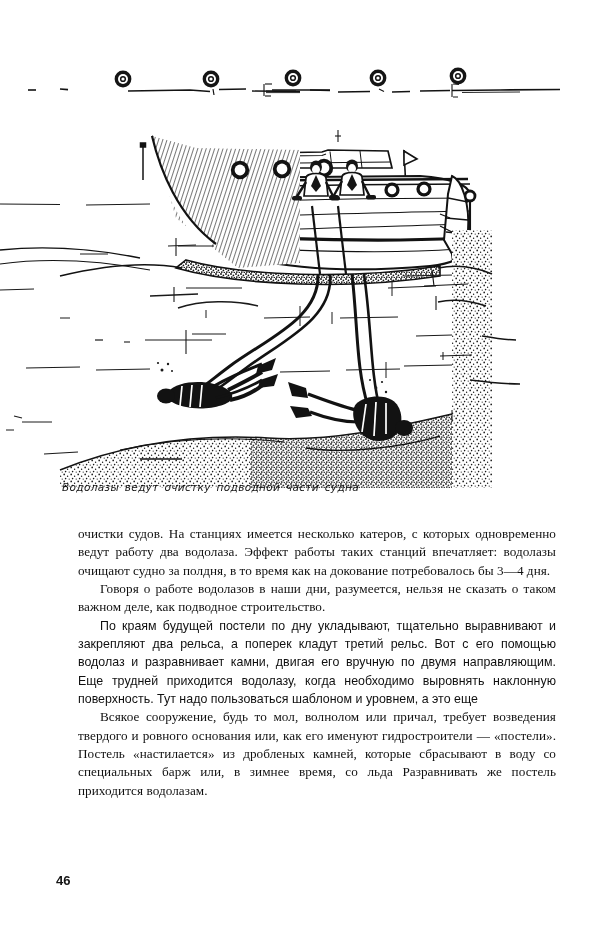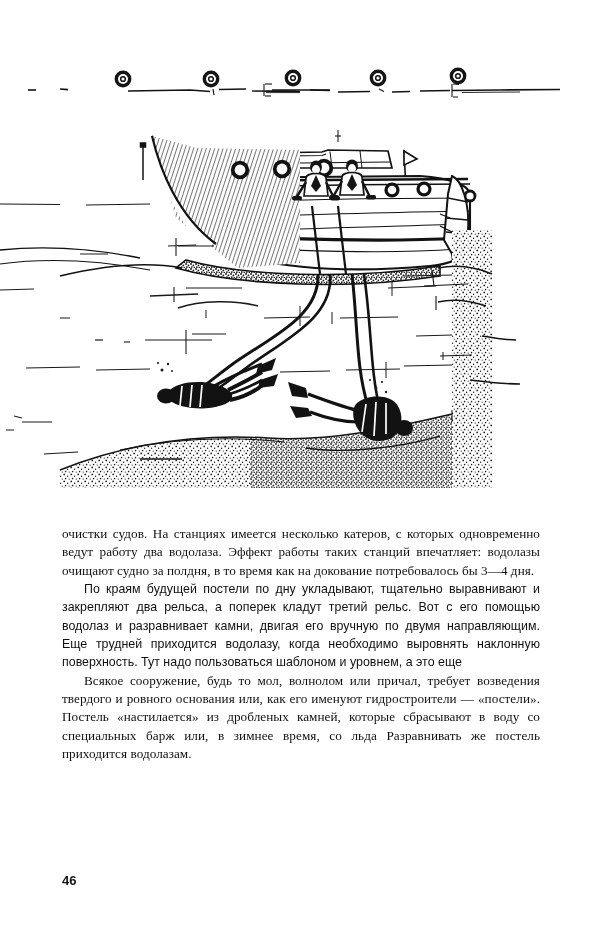--- a/index.html
+++ b/index.html
@@ -33,21 +33,21 @@
     font-size:10.5px;
     letter-spacing:0.35px;
     word-spacing:2px;
     color:#141414;
     white-space:nowrap;
   }
 
   
   .body-text{
     position:absolute;
-    left:62px;top:525px;
+    left:78px;top:525px;
     width:478px;
   }
   .para{
     margin:0;
     text-align:justify;
     text-justify:inter-word;
     font-size:13.2px;
     line-height:18.35px;
     letter-spacing:0.05px;
     color:#101010;
@@ -58,21 +58,21 @@
   .para.sans{
     font-family:"Liberation Sans", sans-serif;
     font-size:12.4px;
     letter-spacing:0.02px;
   }
   .para:last-child{ }
 
   
   .folio{
     position:absolute;
-    left:62px;top:873px;
+    left:56px;top:873px;
     font-family:"Liberation Sans", sans-serif;
     font-weight:bold;
     font-size:13px;
     color:#141414;
   }
 </style>
 </head>
 <body>
 
 <div class="page">
@@ -420,22 +420,24 @@
       </g>
 
       <g stroke="#1a1a1a" fill="none">
         <path d="M14,398 L22,400" stroke-width="1.2"></path>
         <path d="M6,412 L14,412" stroke-width="1.0"></path>
         <path d="M44,436 L78,434" stroke-width="1.1"></path>
       </g>
     </svg>
   </div>
 
+  <div class="caption">Водолазы ведут очистку подводной части судна</div>
 
   <div class="body-text">
     <p class="para first">очистки судов. На станциях имеется несколько катеров, с которых одновременно ведут работу два водолаза. Эффект работы таких станций впечатляет: водолазы очищают судно за полдня, в то время как на докование потребовалось бы 3—4 дня.</p>
+    <p class="para indent">Говоря о работе водолазов в наши дни, разумеется, нельзя не сказать о таком важном деле, как подводное строительство.</p>
     <p class="para indent sans">По краям будущей постели по дну укладывают, тщательно выравнивают и закрепляют два рельса, а поперек кладут третий рельс. Вот с его помощью водолаз и разравнивает камни, двигая его вручную по двумя направляющим. Еще трудней приходится водолазу, когда необходимо выровнять наклонную поверхность. Тут надо пользоваться шаблоном и уровнем, а это еще</p>
     <p class="para indent">Всякое сооружение, будь то мол, волнолом или причал, требует возведения твердого и ровного основания или, как его именуют гидростроители — «постели». Постель «настилается» из дробленых камней, которые сбрасывают в воду со специальных барж или, в зимнее время, со льда Разравнивать же постель приходится водолазам.</p>
   </div>
 
   <div class="folio">46</div>
 
 </div>
 
 </body></html>

